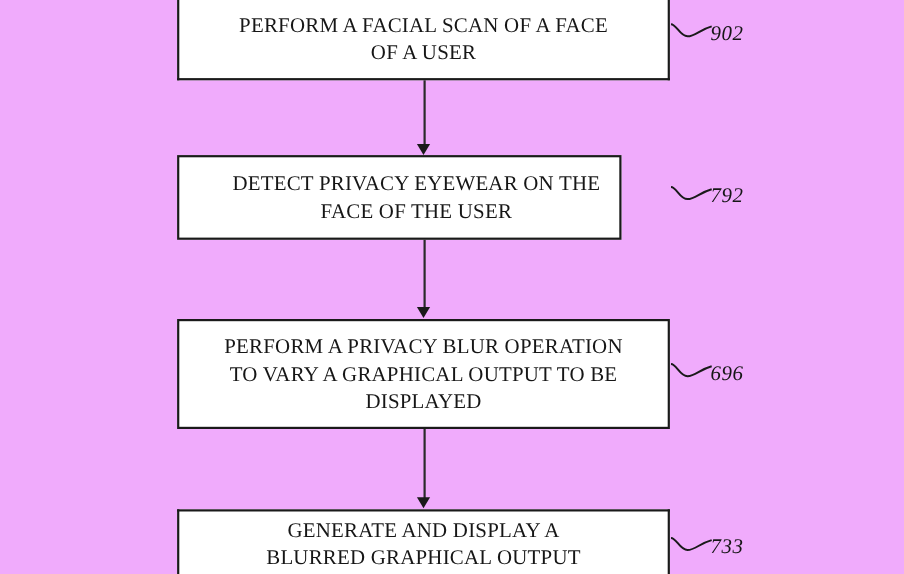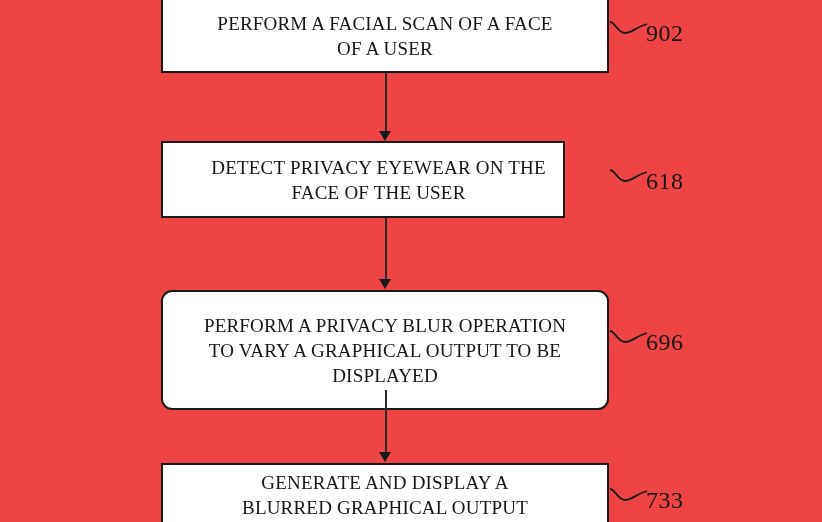--- a/index.html
+++ b/index.html
@@ -4,21 +4,21 @@
 <style>
   html, body {
     margin: 0;
     padding: 0;
     background: #ffffff;
   }
   #canvas {
     position: relative;
     width: 822px;
     height: 522px;
-    background: #ef4444;
+    background: #f0abfc;
     overflow: hidden;
     font-family: "Liberation Serif", "DejaVu Serif", serif;
   }
   .flow-box {
     position: absolute;
     box-sizing: border-box;
     border: 2px solid #1a1a1a;
     background: #ffffff;
     display: flex;
     align-items: center;
@@ -54,23 +54,24 @@
     border-right: 6px solid transparent;
     border-top: 10px solid #1a1a1a;
   }
   .leader {
     position: absolute;
     pointer-events: none;
   }
   .ref-num {
     position: absolute;
     font-family: "Liberation Serif", "DejaVu Serif", serif;
-    font-size: 24px;
+    font-size: 19px;
     color: #161616;
     letter-spacing: 0.5px;
+    font-style: italic;
   }
 </style>
 </head>
 <body>
 
 <div id="canvas">
 
   <div class="flow-box clip-top" style="left:161px; top:-34px; width:448px; height:107px;">
     <div class="box-text" style="padding-top:34px;">PERFORM A FACIAL SCAN OF A FACE
 OF A USER</div>
@@ -83,26 +84,26 @@
   <div class="connector" style="left:385px; top:73px; height:60px;"></div>
   <div class="arrow-head" style="left:379px; top:131px;"></div>
 
   <div class="flow-box" style="left:161px; top:141px; width:404px; height:77px;padding-left:31px;">
     <div class="box-text">DETECT PRIVACY EYEWEAR ON THE
 FACE OF THE USER</div>
   </div>
   <svg class="leader" style="left:609px; top:166px; width:40px; height:26px;" viewBox="0 0 40 26">
     <path d="M1 4 C 6 4, 9 15, 16 15 C 23 15, 27 9, 38 6" fill="none" stroke="#1a1a1a" stroke-width="1.8"></path>
   </svg>
-  <div class="ref-num" style="left:646px; top:168px;">618</div>
+  <div class="ref-num" style="left:646px; top:168px;">792</div>
 
   <div class="connector" style="left:385px; top:218px; height:62px;"></div>
   <div class="arrow-head" style="left:379px; top:279px;"></div>
 
-  <div class="flow-box" style="left:161px; top:290px; width:448px; height:120px;border-radius:11px;">
+  <div class="flow-box" style="left:161px; top:290px; width:448px; height:100px;">
     <div class="box-text">PERFORM A PRIVACY BLUR OPERATION
 TO VARY A GRAPHICAL OUTPUT TO BE
 DISPLAYED</div>
   </div>
   <svg class="leader" style="left:609px; top:327px; width:40px; height:26px;" viewBox="0 0 40 26">
     <path d="M1 4 C 6 4, 9 15, 16 15 C 23 15, 27 9, 38 6" fill="none" stroke="#1a1a1a" stroke-width="1.8"></path>
   </svg>
   <div class="ref-num" style="left:646px; top:329px;">696</div>
 
   <div class="connector" style="left:385px; top:390px; height:63px;"></div>

